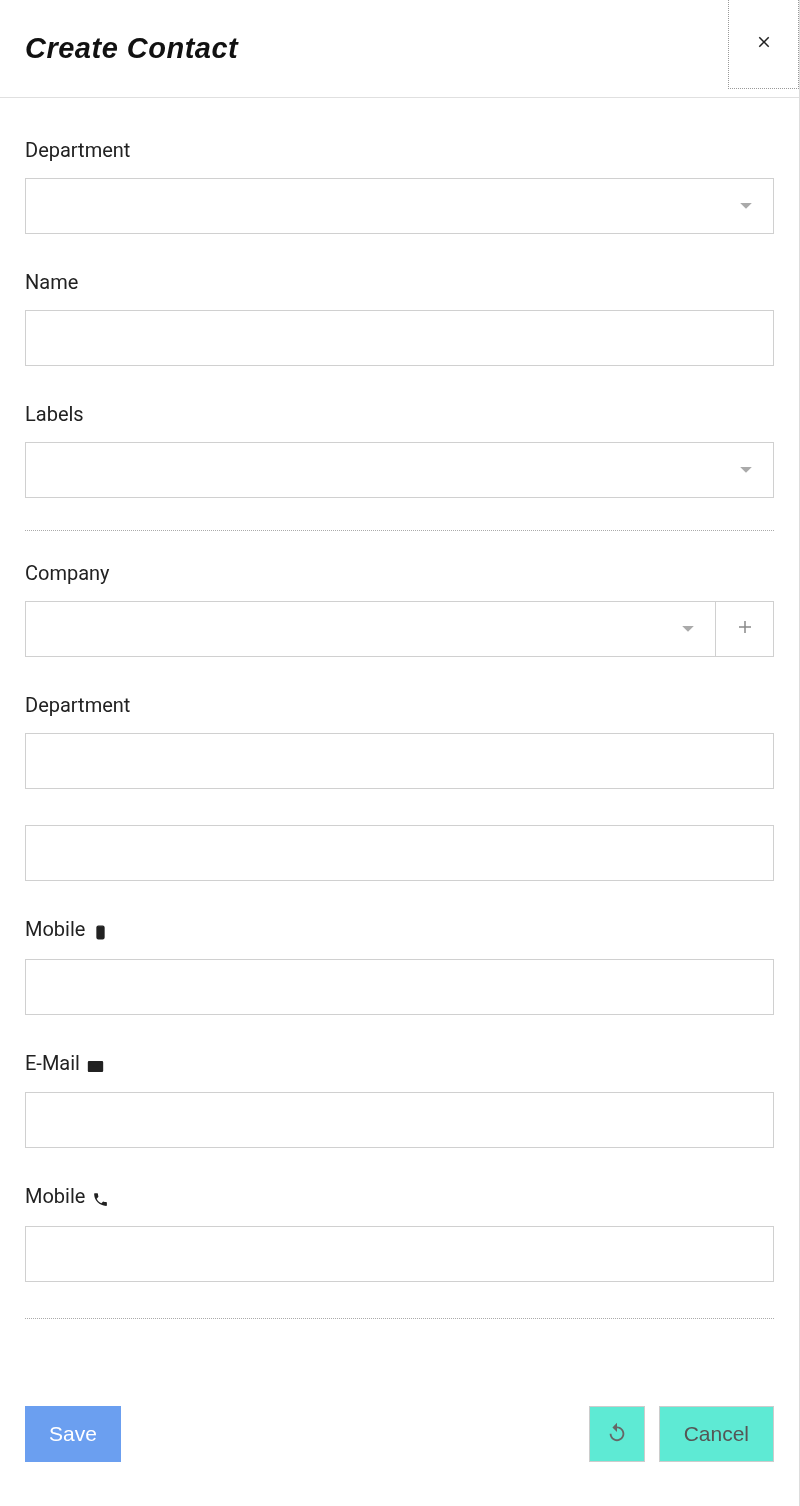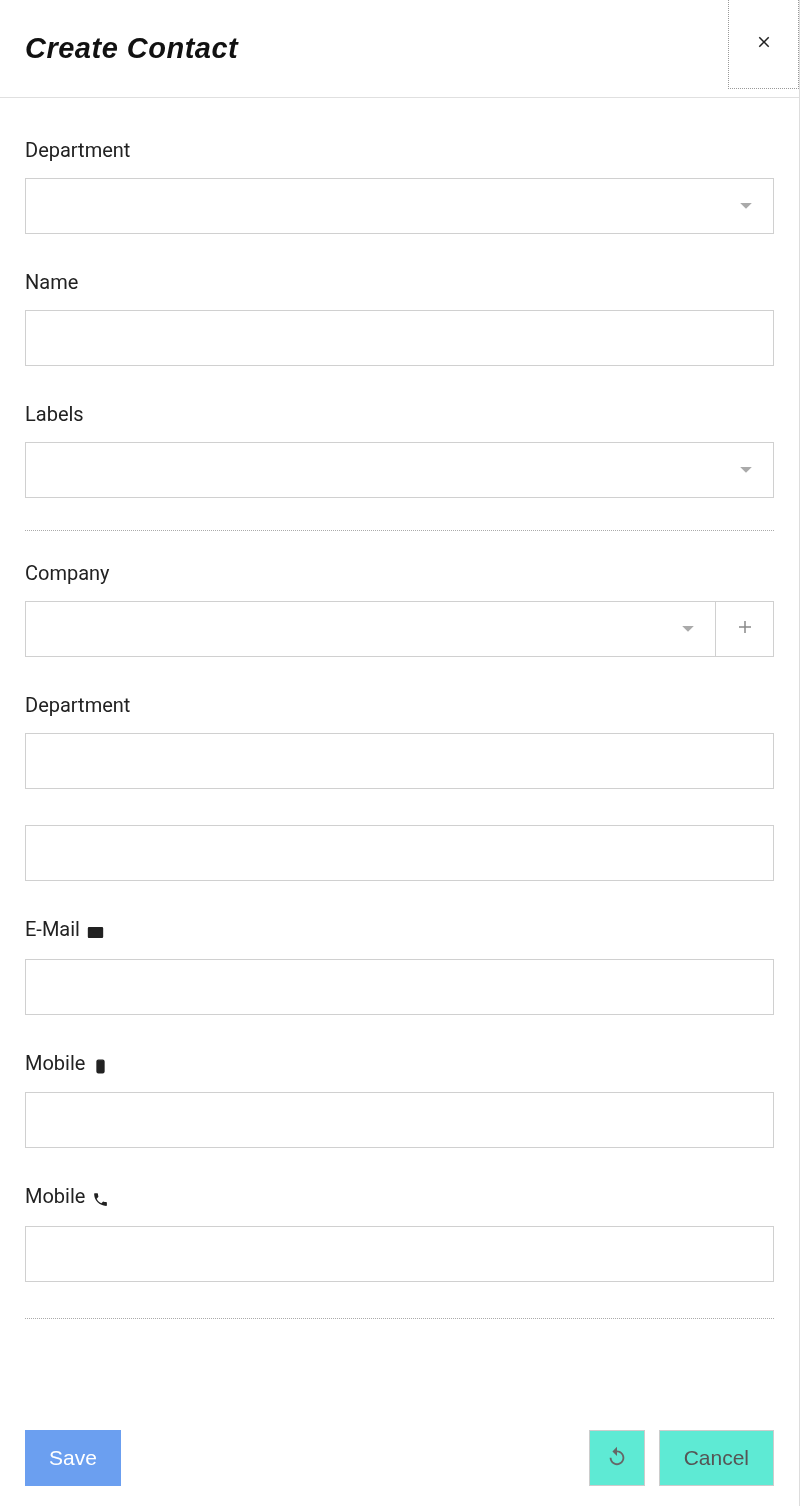--- a/index.html
+++ b/index.html
@@ -143,21 +143,21 @@
     }
     .section-divider {
       border: none;
       border-top: 1px dotted #aaa;
       margin: 0 0 30px 0;
     }
     .section-divider.top-gap {
       margin-top: -4px;
     }
     .modal-footer {
-      padding: 18px 25px 20px 25px;
+      padding: 18px 25px 44px 25px;
       display: flex;
       justify-content: space-between;
     }
     .footer-right {
       display: flex;
       gap: 14px;
     }
     .btn {
       height: 56px;
       padding: 0 24px;
@@ -261,38 +261,38 @@
       <label class="form-label">Department</label>
       <input type="text" class="form-input" value="" style="">
     </div>
 
     <div class="form-group">
       <input type="text" class="form-input" value="" style="">
     </div>
 
     <div class="form-group">
       <label class="form-label">
+        <span>Mobile</span>
+        <span class="label-icon">
+          <svg viewBox="0 0 24 24" fill="none" stroke-width="1.7">
+              <rect x="7" y="3" width="10" height="18" rx="2"></rect>
+              <circle cx="12" cy="18" r="1" fill="#222" stroke="none"></circle>
+            </svg>
+        </span>
+      </label>
+      <input type="text" class="form-input" value="" style="">
+    </div>
+
+    <div class="form-group">
+      <label class="form-label">
         <span>E-Mail</span>
         <span class="label-icon">
           <svg viewBox="0 0 24 24" fill="none" stroke-width="1.7">
               <rect x="2" y="5" width="20" height="14" rx="1"></rect>
               <path d="M2 6 L12 13 L22 6"></path>
-            </svg>
-        </span>
-      </label>
-      <input type="text" class="form-input" value="" style="">
-    </div>
-
-    <div class="form-group">
-      <label class="form-label">
-        <span>Mobile</span>
-        <span class="label-icon">
-          <svg viewBox="0 0 24 24" fill="none" stroke-width="1.7">
-              <rect x="7" y="3" width="10" height="18" rx="2"></rect>
-              <circle cx="12" cy="18" r="1" fill="#222" stroke="none"></circle>
             </svg>
         </span>
       </label>
       <input type="text" class="form-input" value="" style="">
     </div>
 
     <div class="form-group">
       <label class="form-label">
         <span>Mobile</span>
         <span class="label-icon">

